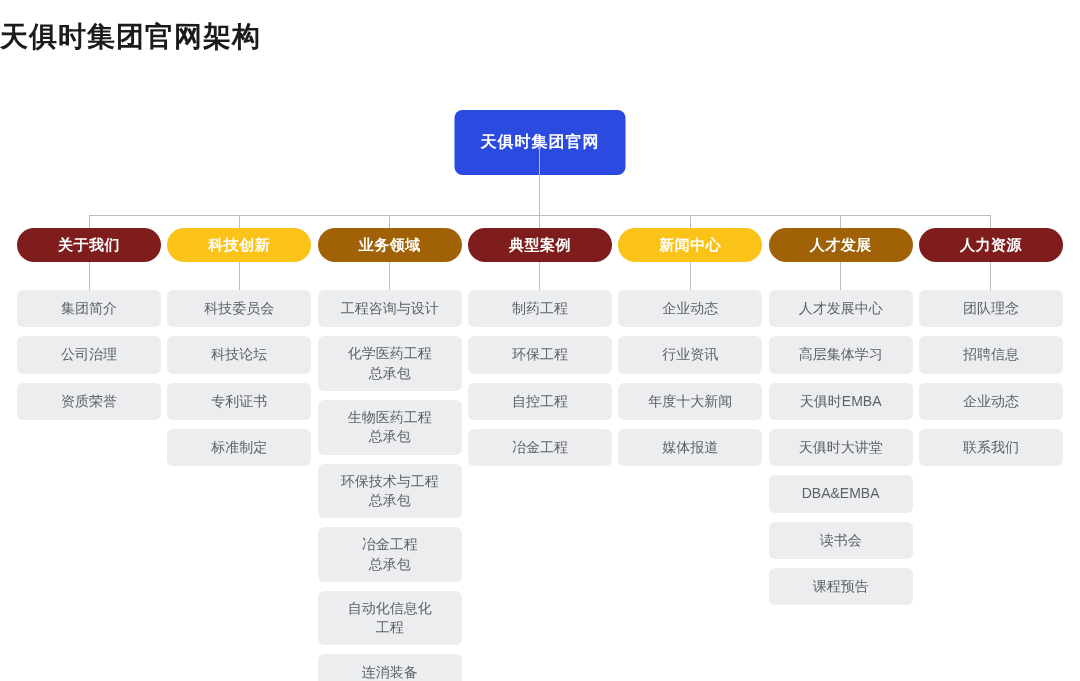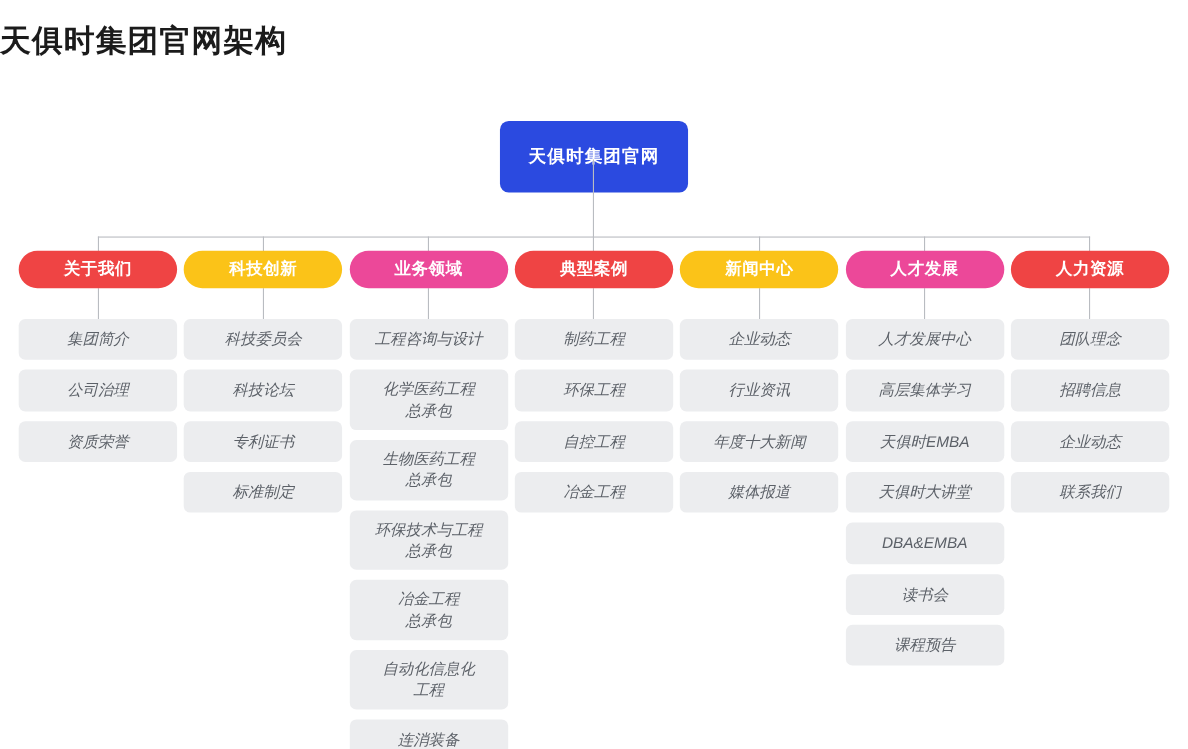--- a/index.html
+++ b/index.html
@@ -76,33 +76,32 @@
     height: 34px;
     line-height: 34px;
     border-radius: 17px;
     text-align: center;
     color: #ffffff;
     font-size: 15px;
     font-weight: bold;
     letter-spacing: 0.5px;
     white-space: nowrap;
   }
-  .col-header.teal   { background: #ef4444; }
+  .col-header.teal   { background: #7f1d1d; }
   .col-header.yellow { background: #fbc318; }
-  .col-header.blue   { background: #ec4899; }
+  .col-header.blue   { background: #a16207; }
 
   .col-gap {
     height: 28px;
   }
 
   .col-items {
     display: flex;
     flex-direction: column;
     gap: 9px;
-    font-style: italic;
   }
   .item-box {
     background: #ecedef;
     color: #5c6168;
     border-radius: 6px;
     font-size: 14px;
     text-align: center;
     padding: 9px 4px;
     min-height: 20px;
     display: flex;

